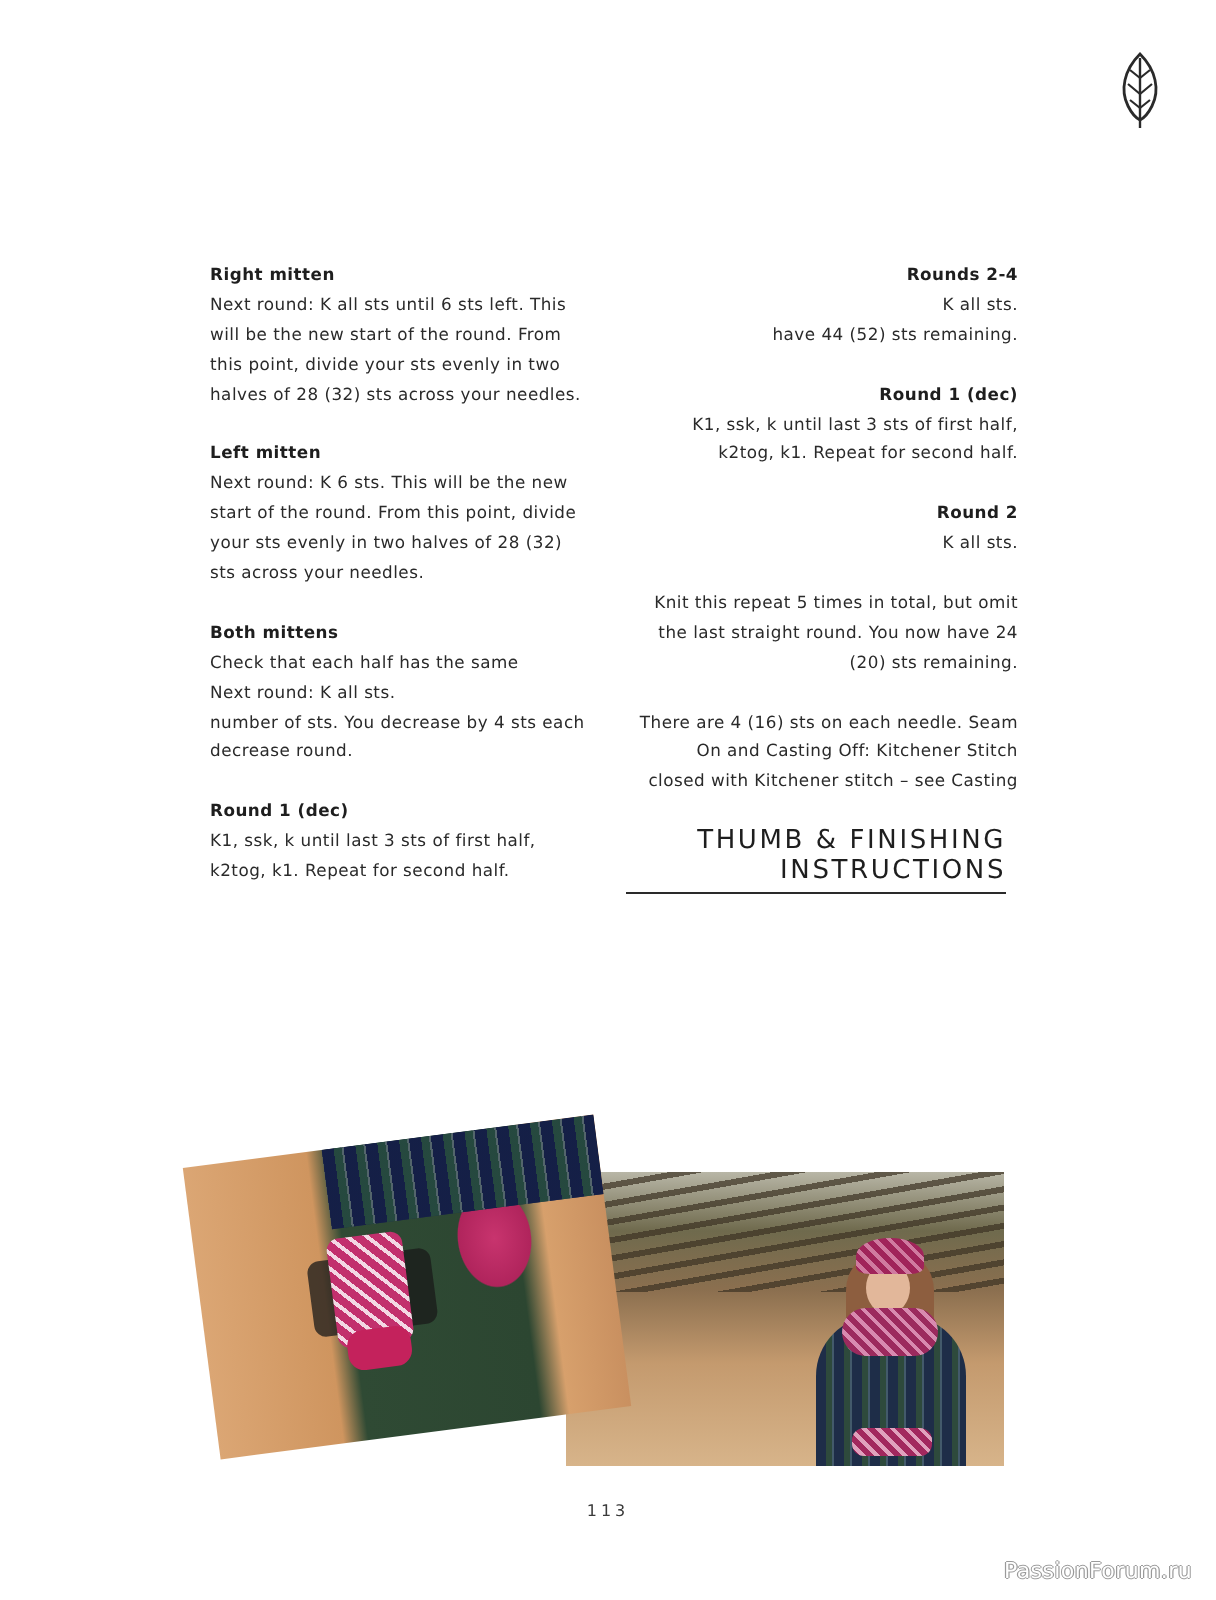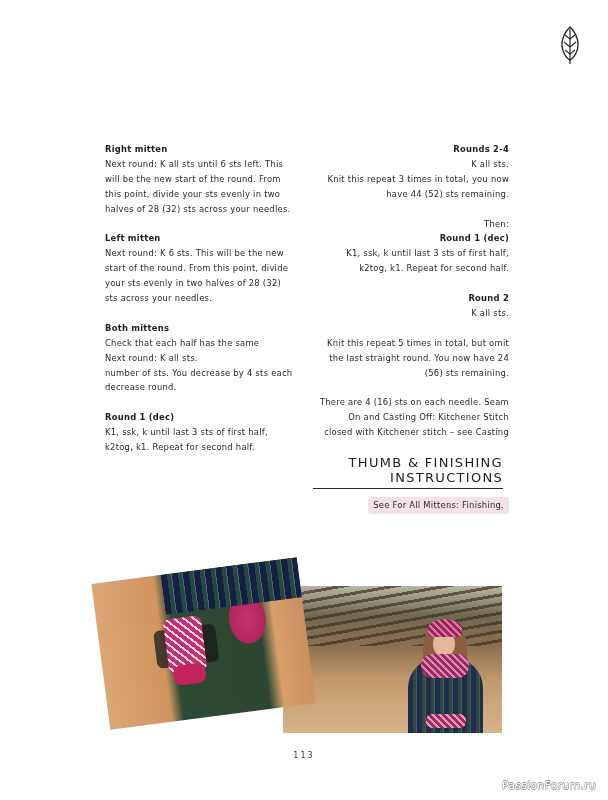--- a/index.html
+++ b/index.html
@@ -1,21 +1,21 @@
 <!DOCTYPE html>
 <html><head>
   <meta charset="utf-8">
   <style>
     html, body { margin: 0; padding: 0; }
     body {
       width: 608px; height: 800px; background: #ffffff; position: relative; overflow: hidden;
       font-family: "DejaVu Sans", sans-serif; color: #2a2a2a;
     }
     .leaf { position: absolute; left: 558px; top: 25px; width: 24px; height: 40px; }
-    .col { position: absolute; top: 130px; font-size: 8.4px; line-height: 14.9px; letter-spacing: 0.25px; margin-top: 12px; }
+    .col { position: absolute; top: 130px; font-size: 8.4px; line-height: 14.9px; letter-spacing: 0.25px; }
     .col-left { left: 105px; width: 196px; }
     .col-right { left: 313px; width: 196px; text-align: right; }
     .blk { margin: 0 0 14.9px 0; }
     .blk p { margin: 0; }
     .hd { font-weight: bold; color: #1e1e1e; }
     .section-title {
       font-weight: normal; letter-spacing: 1.3px; font-size: 13px; line-height: 15px;
       color: #1e1e1e; margin-top: 0; padding-bottom: 3px; border-bottom: 1.4px solid #2a2a2a; width: 190px;
     }
     .note {
@@ -99,48 +99,45 @@
     <p class="hd">Round 1 (dec)</p>
     <p>K1, ssk, k until last 3 sts of first half,</p>
     <p>k2tog, k1. Repeat for second half.</p>
   </div>
 </div>
 
 <div class="col col-right">
   <div class="blk">
     <p class="hd">Rounds 2-4</p>
     <p>K all sts.</p>
-    <p>Knit this repeat 3 times in total, you now</p>
     <p>have 44 (52) sts remaining.</p>
   </div>
   <div class="blk">
-    <p>Then:</p>
     <p class="hd">Round 1 (dec)</p>
     <p>K1, ssk, k until last 3 sts of first half,</p>
     <p>k2tog, k1. Repeat for second half.</p>
   </div>
   <div class="blk">
     <p class="hd">Round 2</p>
     <p>K all sts.</p>
   </div>
   <div class="blk">
     <p>Knit this repeat 5 times in total, but omit</p>
     <p>the last straight round. You now have 24</p>
-    <p>(56) sts remaining.</p>
+    <p>(20) sts remaining.</p>
   </div>
   <div class="blk">
     <p>There are 4 (16) sts on each needle. Seam</p>
     <p>On and Casting Off: Kitchener Stitch</p>
     <p>closed with Kitchener stitch – see Casting</p>
   </div>
   <div class="section-title">
     <div>THUMB &amp; FINISHING</div>
     <div>INSTRUCTIONS</div>
   </div>
-  <span class="note">See For All Mittens: Finishing.</span>
 </div>
 
 <div class="photo photo-right">
   <div class="roots"></div>
   <div class="hair"></div>
   <div class="face"></div>
   <div class="hat"></div>
   <div class="coat"></div>
   <div class="cowl"></div>
   <div class="mitts"></div>

